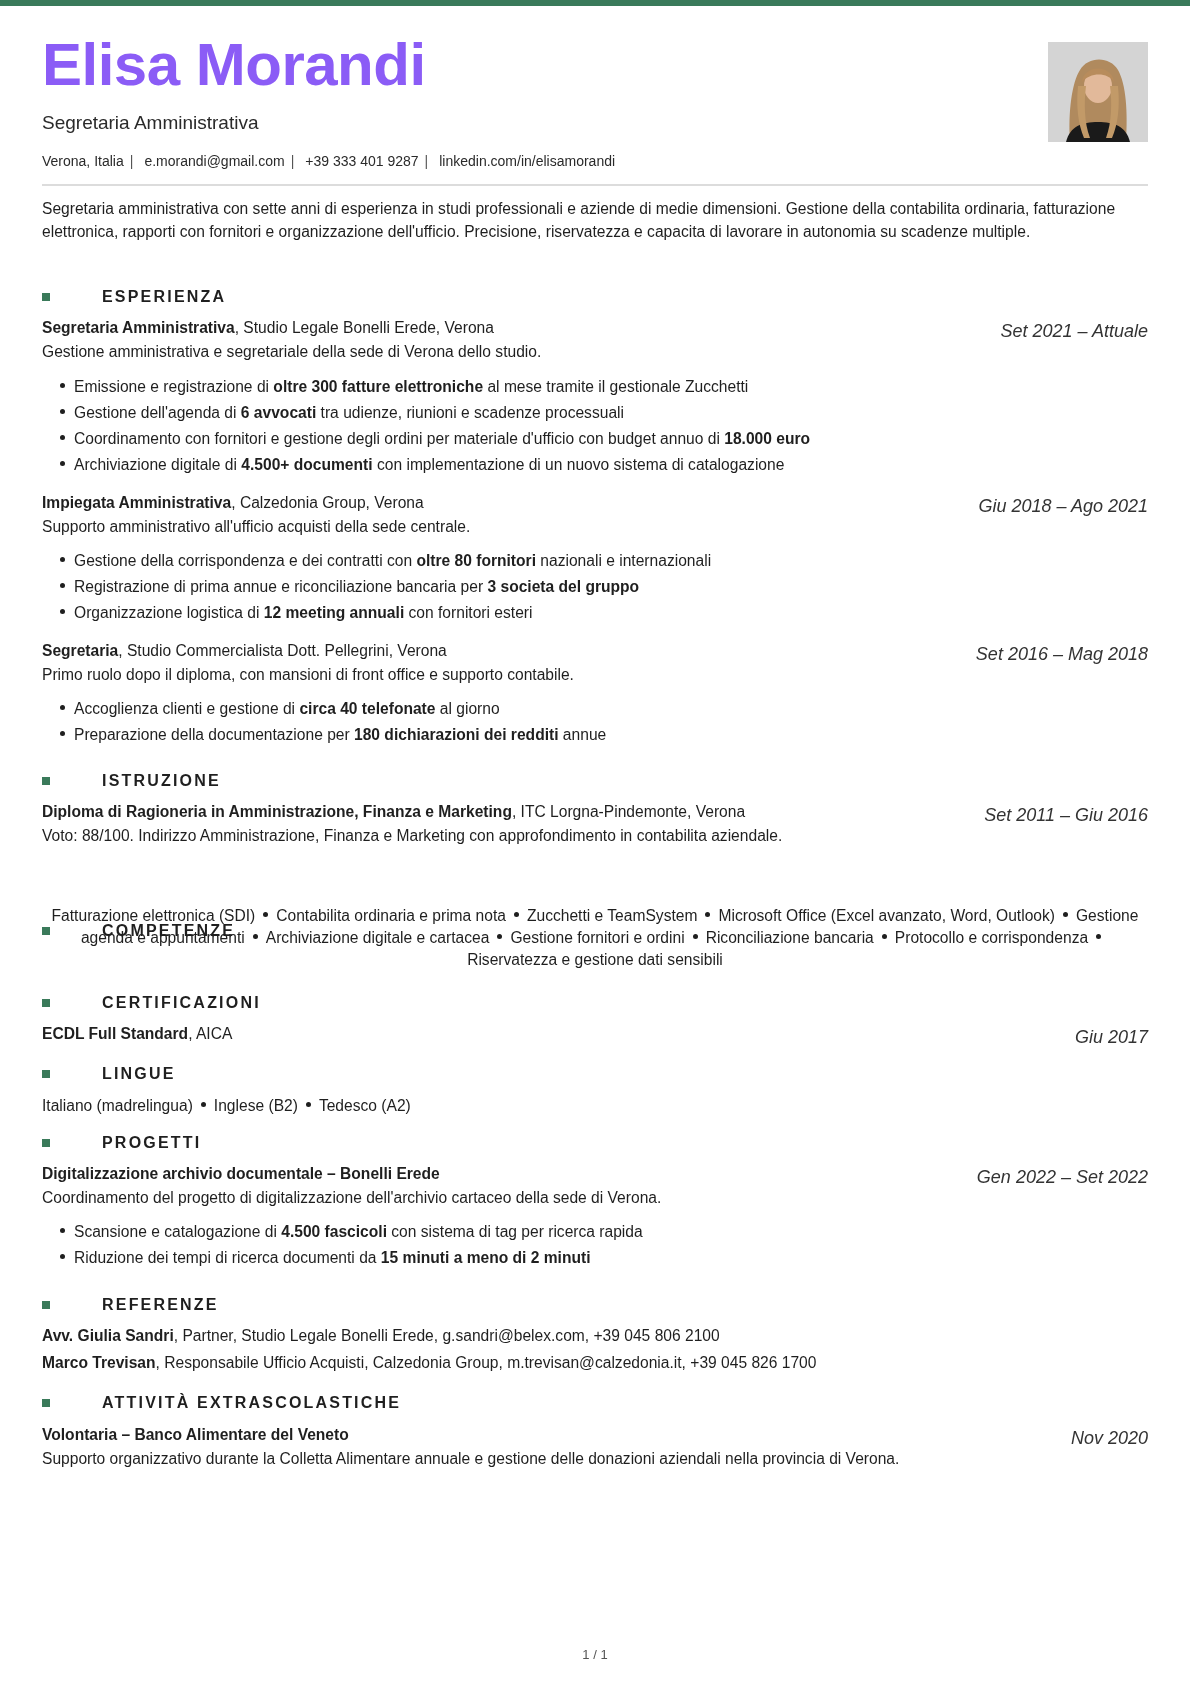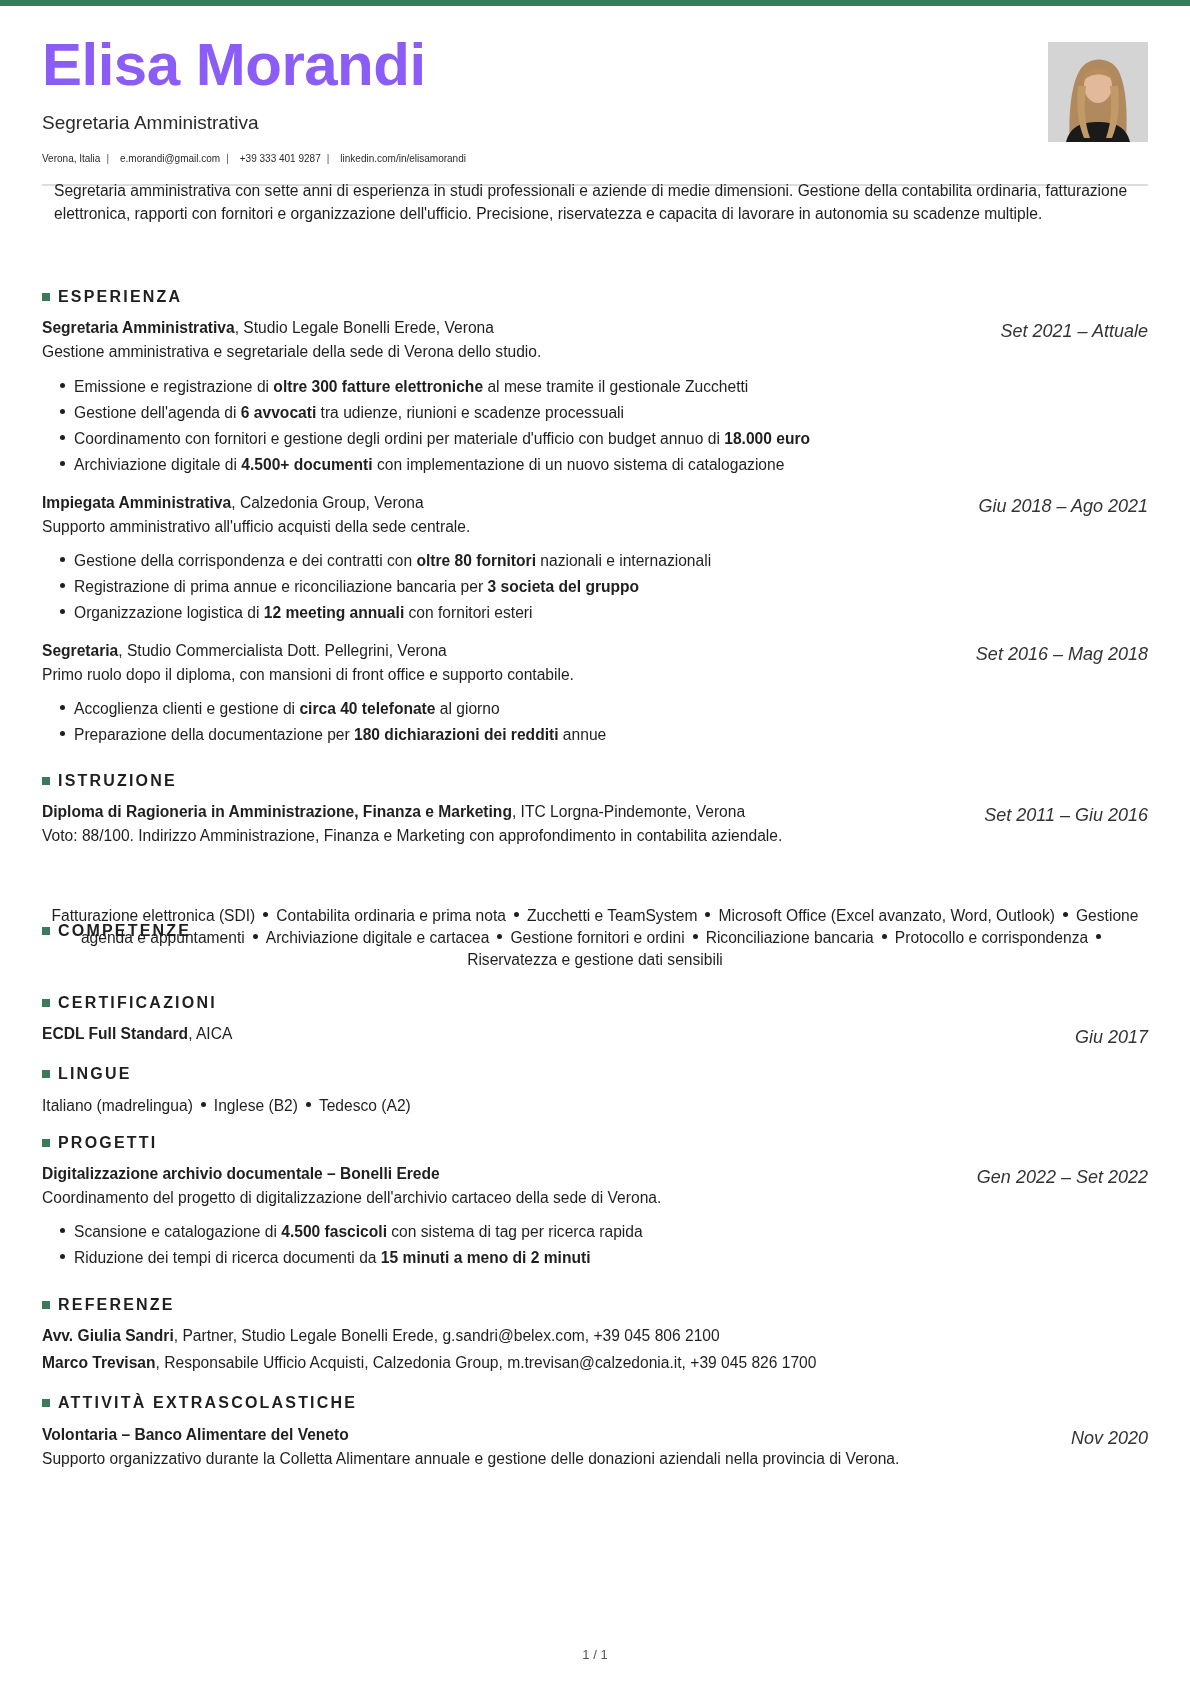--- a/index.html
+++ b/index.html
@@ -6,29 +6,29 @@
   body {
     width: 1190px; height: 1683px; position: relative; overflow: hidden;
     font-family: "Liberation Sans", sans-serif; color: #1f1f1f;
   }
   .topbar { position: absolute; left: 0; top: 0; width: 1190px; height: 6px; background: #3a7a5a; }
   .page { position: absolute; left: 42px; top: 6px; width: 1106px; }
 
   .header { position: relative; height: 180px; }
   .name { position: absolute; left: 0; top: 29px; margin: 0; font-size: 60px; font-weight: 700; letter-spacing: -0.5px; color: #8b5cf6; line-height: 1; }
   .role { position: absolute; left: 0; top: 106px; font-size: 19px; color: #2a2a2a; }
-  .contacts { position: absolute; left: 0; top: 147px; font-size: 10px; color: #2a2a2a; display: flex; }
+  .contacts { position: absolute; left: 0; top: 147px; font-size: 14px; color: #2a2a2a; display: flex; }
   .contacts .c { white-space: pre; }
   .contacts .sep { margin: 0 11px 0 6px; color: #555; }
   .photo { position: absolute; right: 0; top: 36px; width: 100px; height: 100px; background: #cfcfcf; overflow: hidden; }
   .rule { position: absolute; left: 0; top: 178px; width: 1106px; height: 2px; background: #dcdcdc; }
 
-  .summary { position: absolute; left: 0; top: 174px; width: 1106px; font-size: 15.6px; line-height: 22.5px; color: #1f1f1f; margin-left: 12px; }
+  .summary { position: absolute; left: 0; top: 192px; width: 1106px; font-size: 15.6px; line-height: 22.5px; color: #1f1f1f; }
 
-  .sec-title { position: absolute; left: 0; display: flex; align-items: center; font-size: 16px; font-weight: 700; letter-spacing: 2.2px; color: #1f1f1f; }
+  .sec-title { position: absolute; left: 0; display: flex; align-items: center; font-size: 16px; font-weight: 700; letter-spacing: 2.2px; color: #1f1f1f; gap: 44px; }
   .sec-title .sq { width: 8px; height: 8px; background: #3a7a5a; margin-right: 8px; }
 
   .line { position: absolute; left: 0; font-size: 15.6px; color: #1f1f1f; white-space: nowrap; }
   .line b { font-weight: 700; }
   .date { position: absolute; right: 0; font-size: 18px; font-style: italic; color: #333; white-space: nowrap; }
   .bullet { position: absolute; left: 18px; font-size: 15.6px; white-space: nowrap; }
   .bullet .dot { display: inline-block; width: 5px; height: 5px; border-radius: 50%; background: #1f1f1f; margin-right: 9px; vertical-align: middle; position: relative; top: -2px; }
   .skills { position: absolute; left: 0; width: 1106px; font-size: 15.6px; line-height: 22px; text-align: center; }
   .skills .sd { display: inline-block; width: 5px; height: 5px; border-radius: 50%; background: #1f1f1f; margin: 0 8px; vertical-align: middle; position: relative; top: -2px; }
   .footer { position: absolute; left: 0; width: 1190px; top: 1647px; text-align: center; font-size: 13px; color: #555; }

